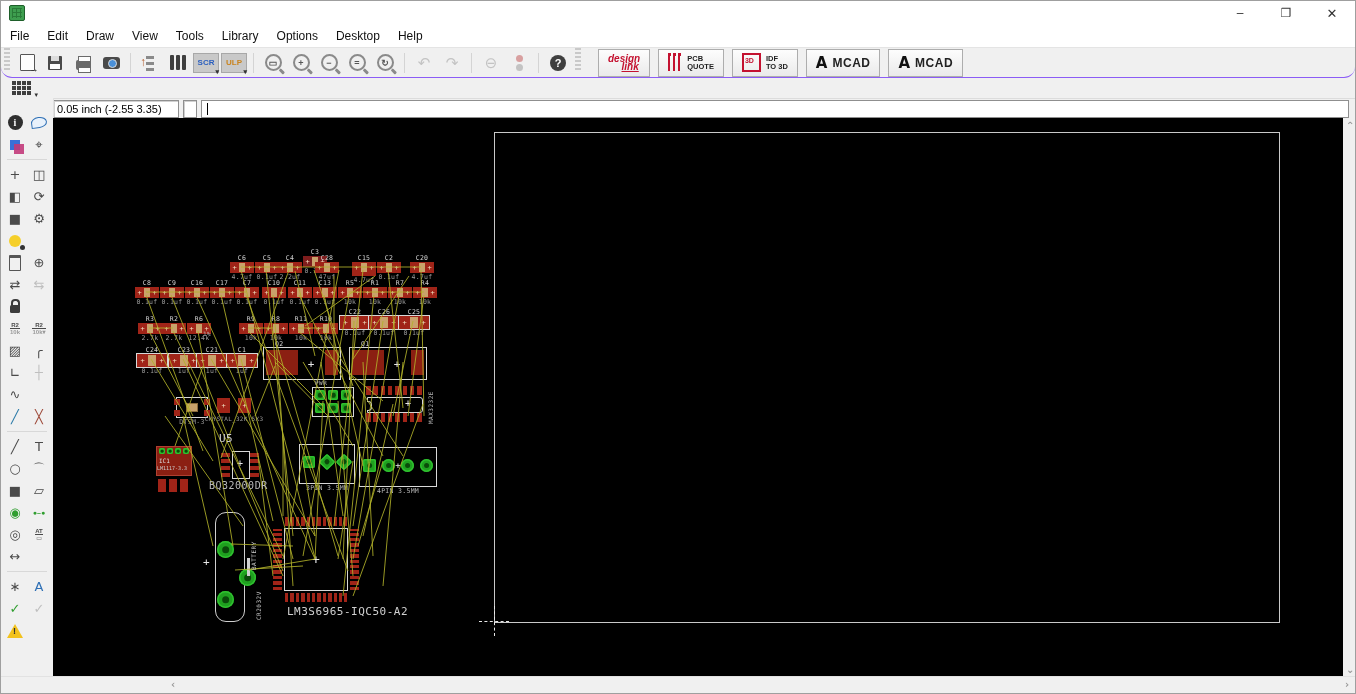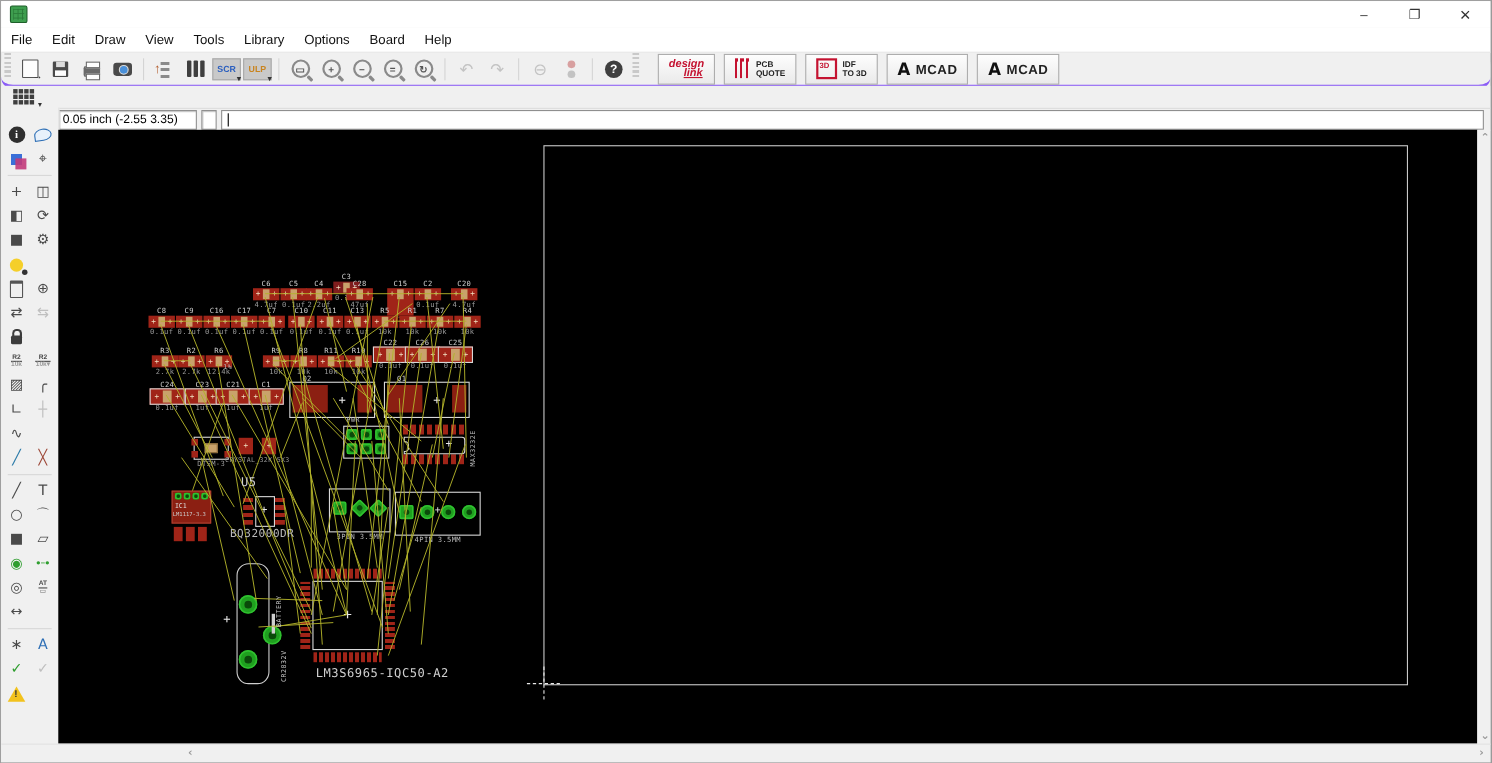--- a/index.html
+++ b/index.html
@@ -10,21 +10,21 @@
   .appicon::after{content:"";position:absolute;inset:2px;background:
      linear-gradient(#2a7a38 1px,transparent 1px) 0 0/4px 4px,
      linear-gradient(90deg,#2a7a38 1px,transparent 1px) 0 0/4px 4px;}
   .winbtns{margin-left:auto;display:flex;height:100%;}
   .winbtn{width:46px;height:100%;display:flex;align-items:center;justify-content:center;font-size:12px;color:#333;}
   .winbtn.close{font-size:13px;}
   
   .menubar{position:absolute;left:0;top:24px;width:100%;height:22px;background:#ffffff;display:flex;align-items:center;font-size:12px;color:#111;border-bottom:1px solid #e4e4e4;}
   .menu-item{padding:0 9px;height:100%;display:flex;align-items:center;}
   
-  .toolbar{position:absolute;left:0;top:47px;width:100%;height:29px;background:#f0f0f0;display:flex;border-bottom:4px solid #8b5cf6;border-radius:11px;}
+  .toolbar{position:absolute;left:0;top:47px;width:100%;height:29px;background:#f0f0f0;display:flex;border-bottom:1px solid #8b5cf6;border-radius:11px;}
   .grip{width:6px;height:22px;margin:0 3px;background:repeating-linear-gradient(0deg,#c9c9c9 0 2px,transparent 2px 4px);}
   .tbtn{min-width:26px;height:26px;display:flex;align-items:center;justify-content:center;margin:0 1px;}
   .tsep{width:1px;height:20px;background:#d4d4d4;margin:0 5px;}
   .glyph{font-size:15px;color:#4a4a4a;font-family:"DejaVu Sans",sans-serif;}
   .disabled .glyph{color:#c3c3c3;}
   
   .ic-doc{width:13px;height:15px;background:#fdfdfd;border:1.5px solid #555;border-radius:1px;position:relative;}
   .ic-doc::after{content:"→";position:absolute;right:-5px;bottom:-4px;font-size:9px;color:#222;font-weight:bold;}
   .ic-save{width:14px;height:14px;background:#4a4a4a;border-radius:1px;position:relative;}
   .ic-save::before{content:"";position:absolute;left:3px;top:0;width:8px;height:5px;background:#dcdcdc;}
@@ -121,21 +121,21 @@
 </div>
 
 <div class="menubar" id="menubar">
     <div class="menu-item">File</div>
     <div class="menu-item">Edit</div>
     <div class="menu-item">Draw</div>
     <div class="menu-item">View</div>
     <div class="menu-item">Tools</div>
     <div class="menu-item">Library</div>
     <div class="menu-item">Options</div>
-    <div class="menu-item">Board</div>
+    <div class="menu-item">Desktop</div>
     <div class="menu-item">Help</div>
   </div>
 
 <div class="toolbar">
   <span class="grip"></span>
   <div id="tb-icons" style="display:flex;align-items:center;">
       <span class="tbtn">
         <span class="ic-doc"></span>
       </span>
       <span class="tbtn">
@@ -434,21 +434,21 @@
       <span class="nlab">C3</span>
       <span class="vlab">0.1uf</span>
     </div>
     <div class="comp" style="left: 262px; top: 144px; width: 24px; height: 11px; background: rgb(160, 36, 24);">
       <span style="position: absolute; left: 9px; top: 1px; width: 6px; height: 9px; background: rgb(201, 162, 107);"></span>
       <span style="position: absolute; left: 4.5px; top: 5.5px; color: rgb(240, 224, 192); font-size: 7px; font-family: &quot;DejaVu Sans Mono&quot;, monospace; line-height: 1; transform: translate(-50%, -50%); z-index: 3;">+</span>
       <span style="position: absolute; left: 19.5px; top: 5.5px; color: rgb(240, 224, 192); font-size: 7px; font-family: &quot;DejaVu Sans Mono&quot;, monospace; line-height: 1; transform: translate(-50%, -50%); z-index: 3;">+</span>
       <span class="nlab">C28</span>
       <span class="vlab">47uf</span>
     </div>
-    <div class="comp" style="left: 299px; top: 144px; width: 24px; height: 25px; background: rgb(160, 36, 24);">
+    <div class="comp" style="left: 299px; top: 144px; width: 24px; height: 14px; background: rgb(160, 36, 24);">
       <span style="position: absolute; left: 9px; top: 1px; width: 6px; height: 9px; background: rgb(201, 162, 107);"></span>
       <span style="position: absolute; left: 4.5px; top: 5.5px; color: rgb(240, 224, 192); font-size: 7px; font-family: &quot;DejaVu Sans Mono&quot;, monospace; line-height: 1; transform: translate(-50%, -50%); z-index: 3;">+</span>
       <span style="position: absolute; left: 19.5px; top: 5.5px; color: rgb(240, 224, 192); font-size: 7px; font-family: &quot;DejaVu Sans Mono&quot;, monospace; line-height: 1; transform: translate(-50%, -50%); z-index: 3;">+</span>
       <span class="nlab">C15</span>
       <span class="vlab">4.7uf</span>
     </div>
     <div class="comp" style="left: 324px; top: 144px; width: 24px; height: 11px; background: rgb(160, 36, 24);">
       <span style="position: absolute; left: 9px; top: 1px; width: 6px; height: 9px; background: rgb(201, 162, 107);"></span>
       <span style="position: absolute; left: 4.5px; top: 5.5px; color: rgb(240, 224, 192); font-size: 7px; font-family: &quot;DejaVu Sans Mono&quot;, monospace; line-height: 1; transform: translate(-50%, -50%); z-index: 3;">+</span>
       <span style="position: absolute; left: 19.5px; top: 5.5px; color: rgb(240, 224, 192); font-size: 7px; font-family: &quot;DejaVu Sans Mono&quot;, monospace; line-height: 1; transform: translate(-50%, -50%); z-index: 3;">+</span>

